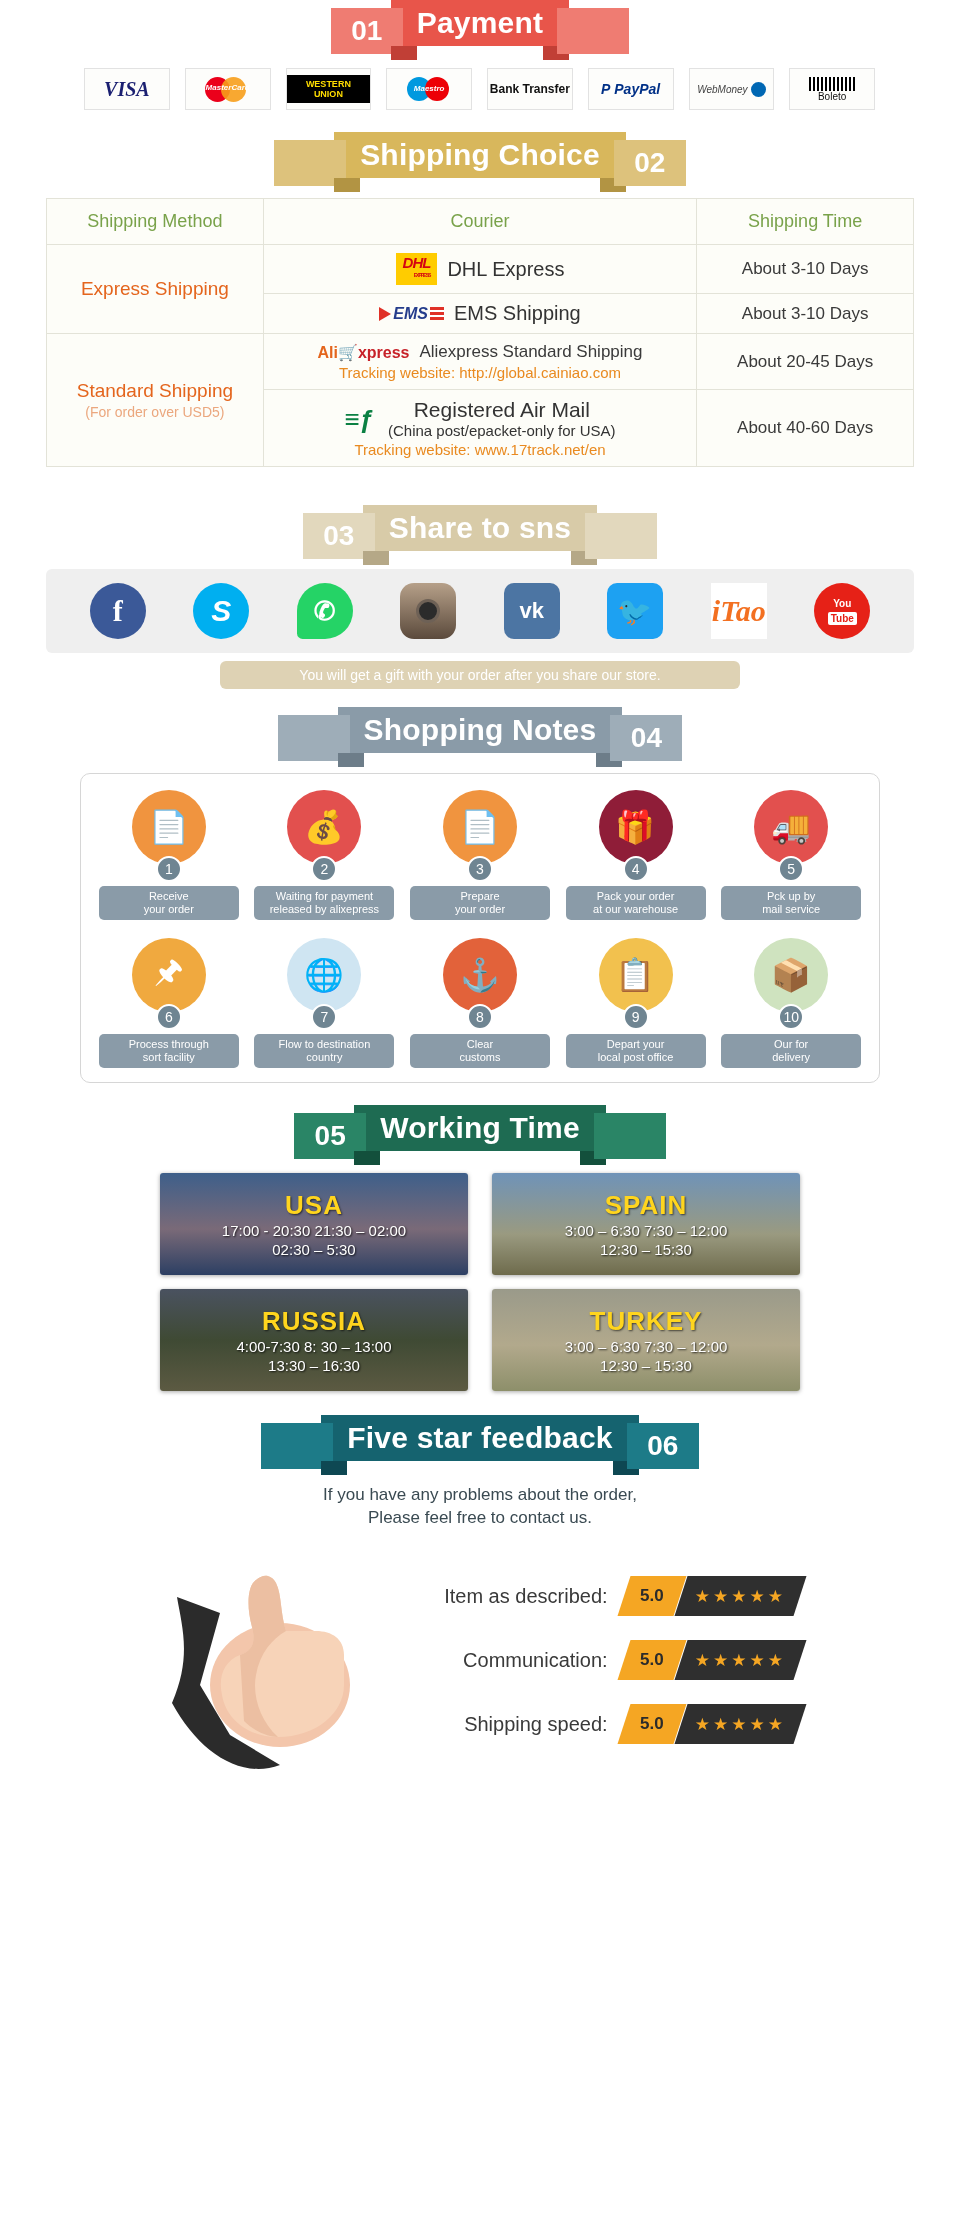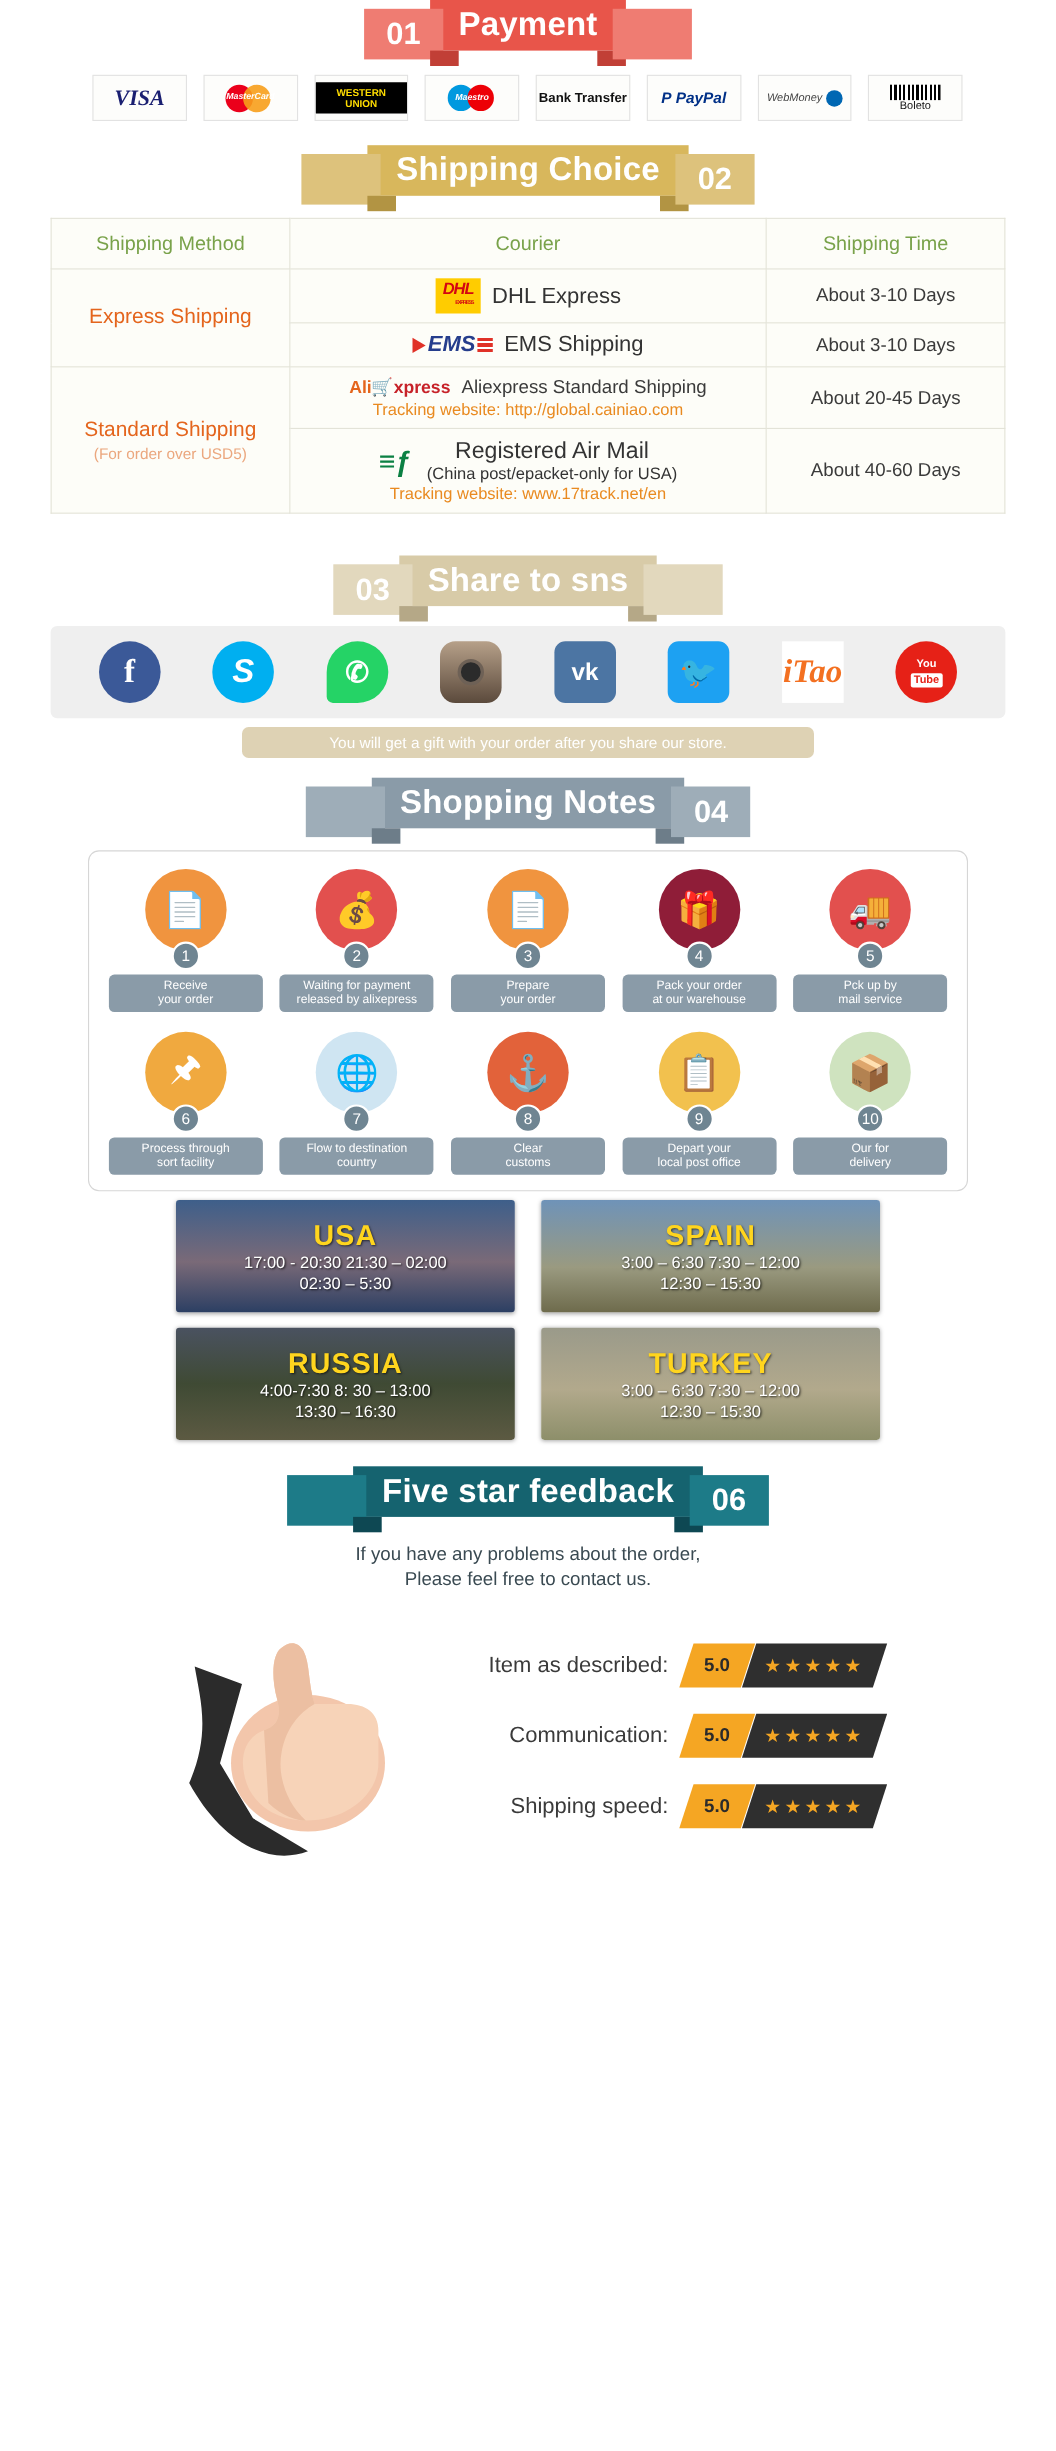--- a/index.html
+++ b/index.html
@@ -133,21 +133,21 @@
   .method-title { color:#e4651d; font-size:19px; }
   .method-sub { color:#eba77e; font-size:14px; margin-top:2px;}
   .courier-line { display:flex; align-items:center; justify-content:center; gap:10px;}
   .courier-name { font-size:20px; color:#333;}
   .track { color:#e98a20; font-size:15px; text-align:center; margin-top:2px;}
   .logo-dhl { background:#ffcc00; color:#d40511; font-weight:bold; font-style:italic;
               font-size:15px; padding:3px 7px; letter-spacing:-1px; line-height:13px;}
   .logo-dhl small { display:block; font-size:5px; text-align:right; font-style:normal;}
   .logo-ems { display:flex; align-items:center; gap:2px;}
   .ems-tri { width:0;height:0;border-left:12px solid #e03127;border-top:7px solid transparent;border-bottom:7px solid transparent;}
-  .ems-txt { color:#253d8c; font-weight:bold; font-style:italic; font-size:20px;}
+  .ems-txt { color:#253d8c; font-weight:bold; font-style:italic; font-size:16px;}
   .ems-bars{ width:14px; height:13px; background:repeating-linear-gradient(#e03127 0 3px,#fff 3px 5px);}
   .logo-ali { font-weight:bold; font-size:16px; color:#e4651d; white-space:nowrap;}
   .logo-ali .x { color:#c72229; }
   .logo-post { color:#0b8043; font-size:26px; font-weight:bold; line-height:1;}
   .air-main { font-size:21px; color:#333; text-align:center;}
   .air-sub  { font-size:15px; color:#333; text-align:center;}
 
   
   .sns-main { background:#d8cba8; }
   .sns-tail { background:#e2d8bd; }
@@ -461,20 +461,30 @@
         <div class="note-label">Depart your<br>local post office</div>
       </div>
       <div class="note-step">
         <div class="note-circle" style="background:#cfe3bf">📦</div>
         <div class="note-num">10</div>
         <div class="note-label">Our for<br>delivery</div>
       </div>
     </div>
   </div>
 
+  <div class="ribbon-wrap" style="margin-top:22px">
+    <div class="ribbon work-main">
+      <div class="ribbon-tail left work-tail"></div>
+      <div class="ribbon-num left">05</div>
+      <div class="ribbon-fold" style="left:0;background:#13503c"></div>
+      <div class="ribbon-title">Working Time</div>
+      <div class="ribbon-fold" style="right:0;background:#13503c"></div>
+      <div class="ribbon-tail right work-tail"></div>
+    </div>
+  </div>
 
   <div class="time-grid">
     <div class="time-card tc-usa">
       <div class="tc-name">USA</div>
       <div class="tc-times">17:00 - 20:30  21:30 – 02:00<br>02:30 – 5:30</div>
     </div>
     <div class="time-card tc-spain">
       <div class="tc-name">SPAIN</div>
       <div class="tc-times">3:00 – 6:30   7:30 – 12:00<br>12:30 – 15:30</div>
     </div>

